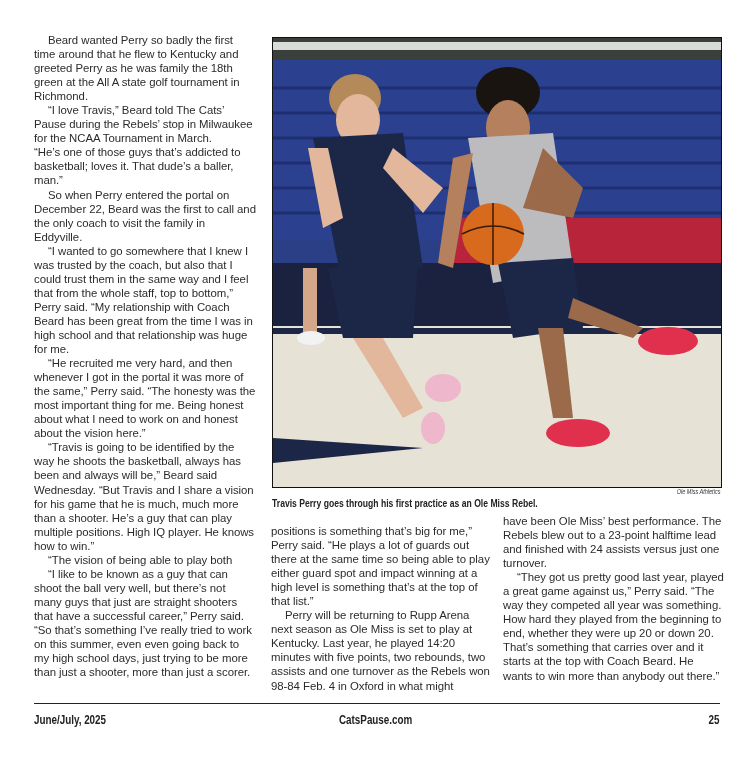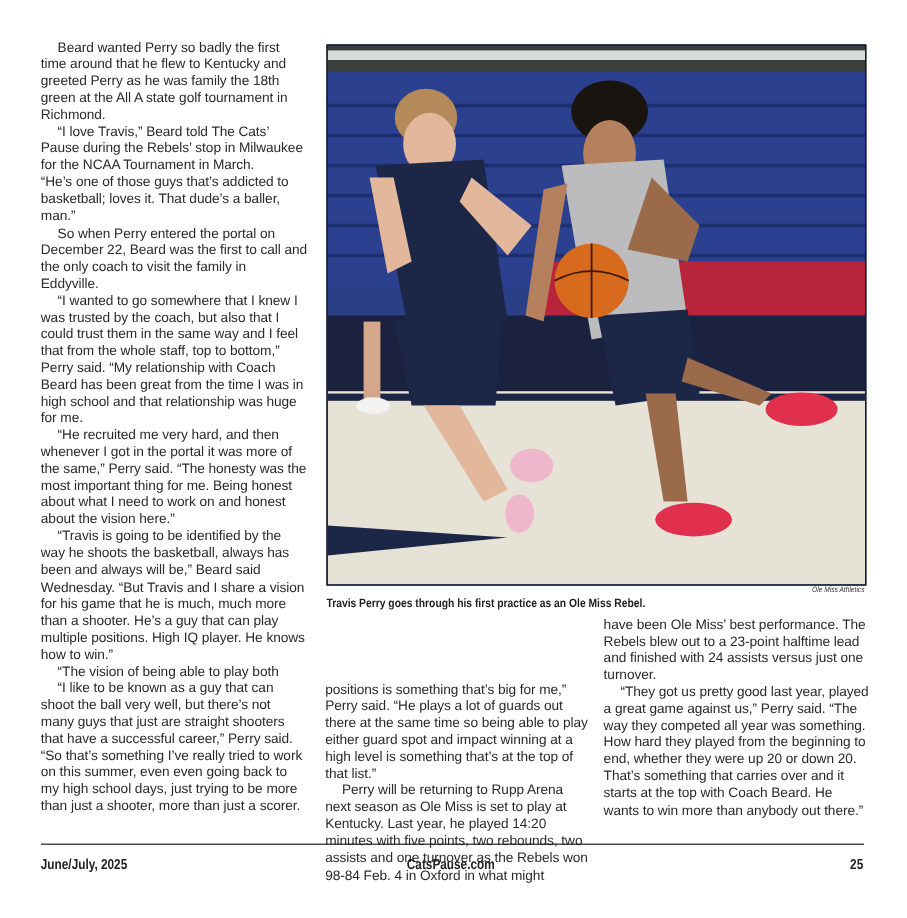--- a/index.html
+++ b/index.html
@@ -1,21 +1,21 @@
 <!DOCTYPE html>
 <html><head>
 <meta charset="utf-8">
 <style>
   html, body { margin:0; padding:0; background:#ffffff; }
   body { width:756px; height:765px; position:relative; overflow:hidden; font-family:"Liberation Sans", sans-serif; color:#2b2b2b; }
   .col { position:absolute; font-size:11.4px; line-height:14.05px; letter-spacing:-0.05px; }
   .col p { margin:0; }
   .col p.ind { text-indent:14px; }
   #col-left { left:34px; top:33px; width:222px; }
-  #col-mid { left:271px; top:524px; width:222px;margin-top:44px; }
+  #col-mid { left:271px; top:524px; width:222px; }
   #col-right { left:503px; top:514px; width:222px; }
   #photo { position:absolute; left:272px; top:37px; width:448px; height:449px; border:1px solid #111; overflow:hidden; background:#2a3f86; }
   #credit { position:absolute; right:36px; top:488px; font-family:"Liberation Sans", sans-serif; font-size:6.5px; color:#333; font-style:italic; transform:scaleX(0.85); transform-origin:right; }
   #caption { position:absolute; left:272px; top:498px; font-family:"Liberation Sans", sans-serif; font-weight:bold; font-size:10px; color:#222; transform:scaleX(0.86); transform-origin:left; white-space:nowrap; }
   #rule { position:absolute; left:34px; right:36px; top:703px; height:1px; background:#222; }
   .foot { position:absolute; top:713px; font-family:"Liberation Sans", sans-serif; font-weight:bold; font-size:12px; color:#222; transform:scaleX(0.82); }
   #foot-left { left:34px; transform-origin:left; }
   #foot-center { left:339px; transform-origin:left; }
   #foot-right { right:37px; transform-origin:right; }
 </style>

